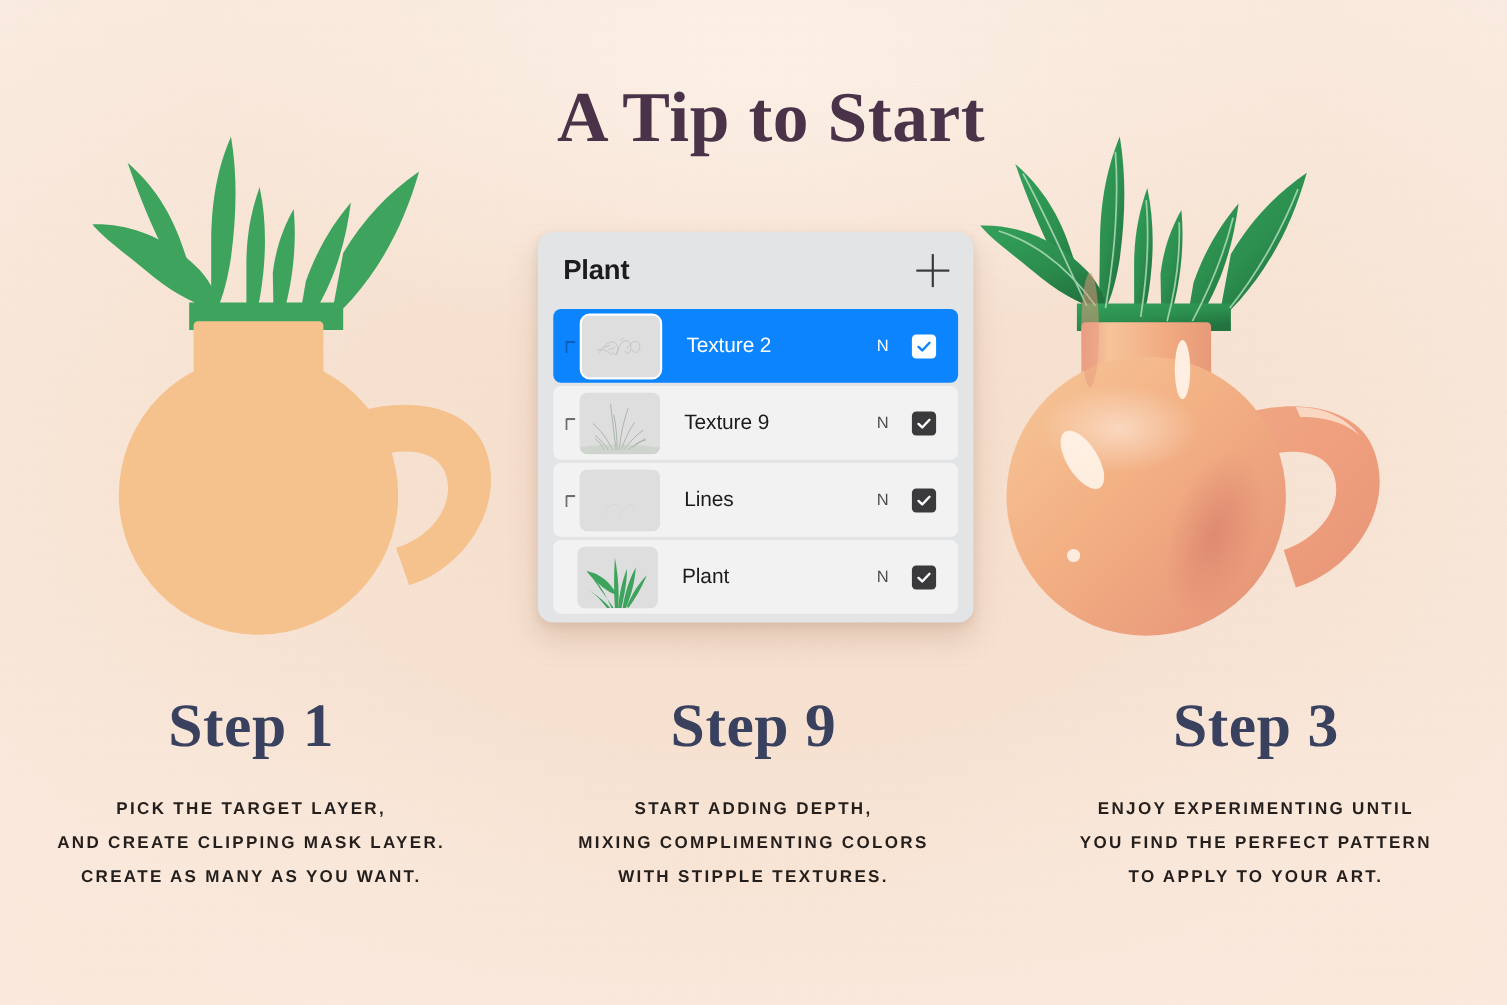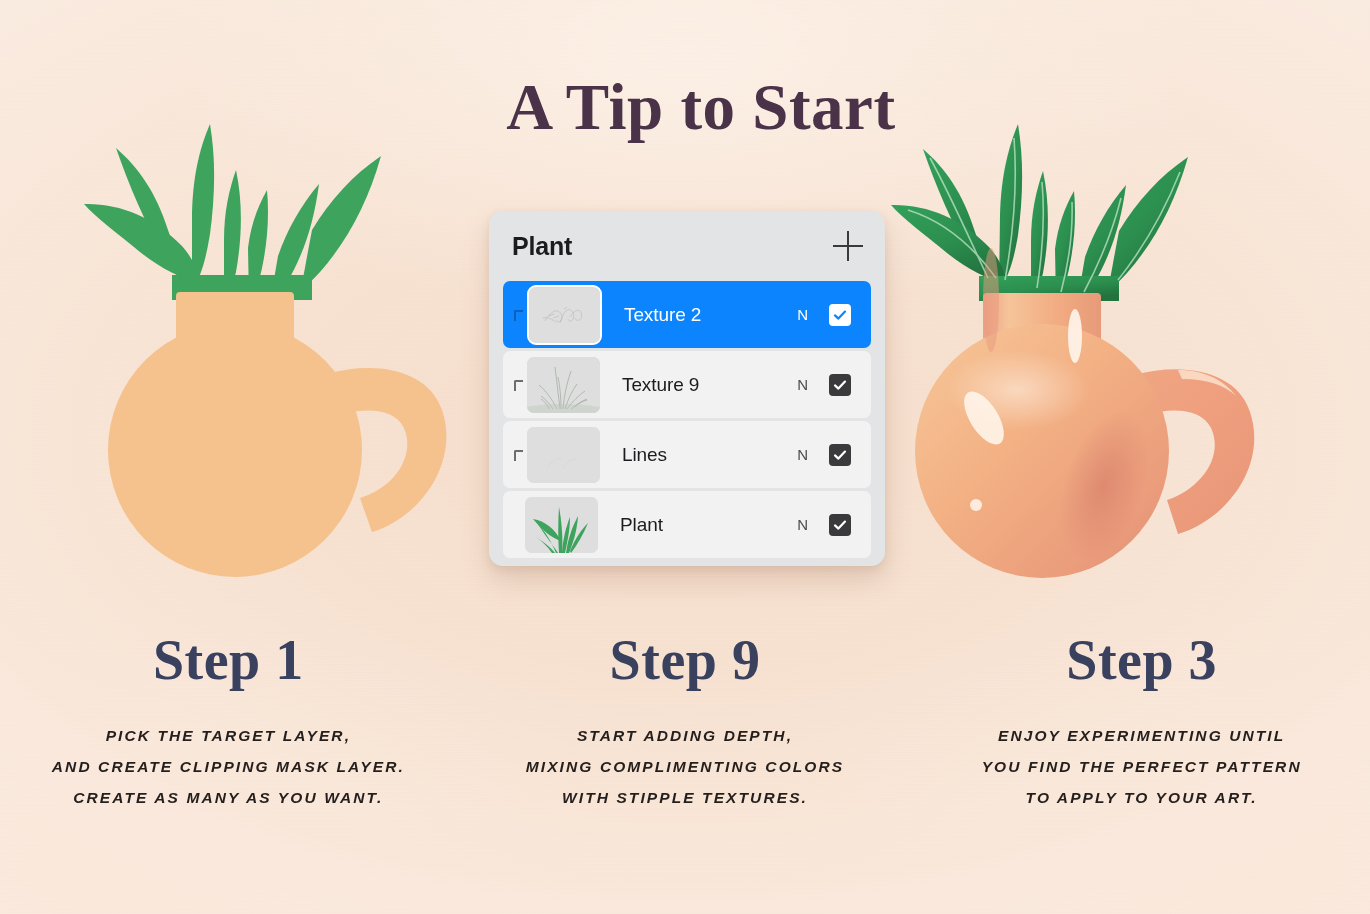--- a/index.html
+++ b/index.html
@@ -204,21 +204,21 @@
   }
   .step-lines {
     margin-top: 28px;
     font-size: 15.5px;
     font-weight: bold;
     letter-spacing: 2.1px;
     line-height: 31px;
     color: #241f1c;
     text-transform: uppercase;
   }
-  .step-lines div { white-space: nowrap; font-style: italic; }
+  .step-lines div { white-space: nowrap; }
 </style>
 </head>
 <body>
 
 <div class="grain"></div>
 
 <h1 class="page-title">A Tip to Start</h1>
 
 <div class="vase-wrap vase-left">
   <svg viewBox="0 0 420 470" xmlns="http://www.w3.org/2000/svg">

